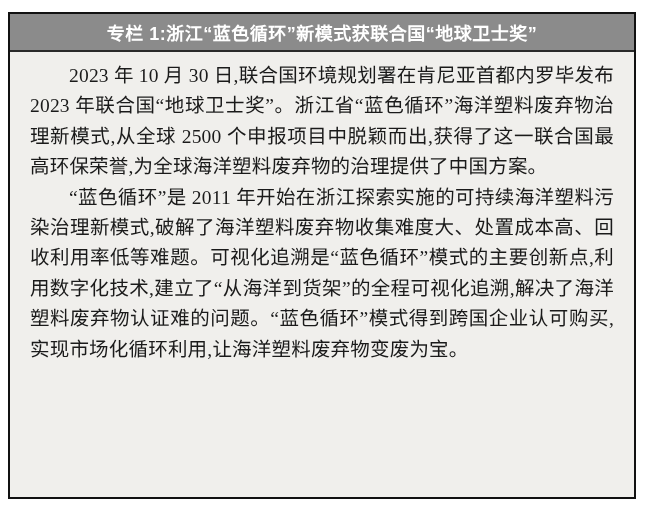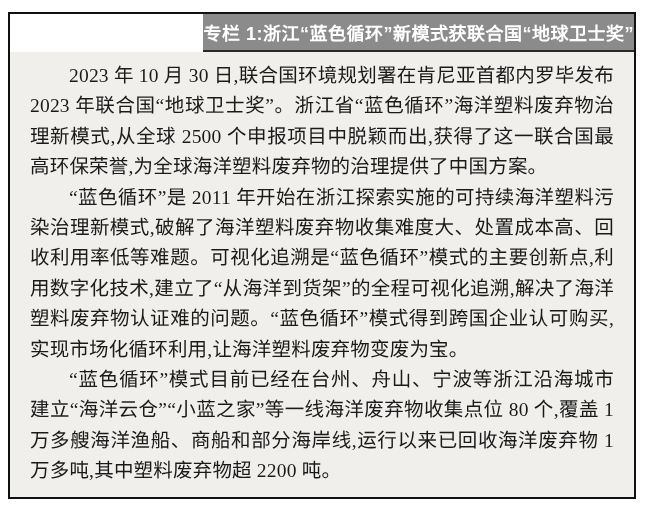--- a/index.html
+++ b/index.html
@@ -16,21 +16,20 @@
   .panel {
     position: absolute;
     left: 8px;
     top: 12px;
     width: 628px;
     height: 487px;
     border: 2px solid #111111;
     display: flex;
     flex-direction: column;
     box-sizing: border-box;
-    align-items: flex-end;
   }
   .panel-header {
     height: 36px;
     flex: 0 0 36px;
     background: #8b8b8b;
     border-bottom: 2px solid #2a2a2a;
     display: flex;
     align-items: center;
     justify-content: center;
   }
@@ -62,15 +61,14 @@
 </head>
 <body>
 
 <div class="panel">
   <div class="panel-header">
     <span class="panel-title">专栏 1:浙江“蓝色循环”新模式获联合国“地球卫士奖”</span>
   </div>
   <div class="panel-body">
     <p>2023 年 10 月 30 日,联合国环境规划署在肯尼亚首都内罗毕发布 2023 年联合国“地球卫士奖”。浙江省“蓝色循环”海洋塑料废弃物治理新模式,从全球 2500 个申报项目中脱颖而出,获得了这一联合国最高环保荣誉,为全球海洋塑料废弃物的治理提供了中国方案。</p>
     <p>“蓝色循环”是 2011 年开始在浙江探索实施的可持续海洋塑料污染治理新模式,破解了海洋塑料废弃物收集难度大、处置成本高、回收利用率低等难题。可视化追溯是“蓝色循环”模式的主要创新点,利用数字化技术,建立了“从海洋到货架”的全程可视化追溯,解决了海洋塑料废弃物认证难的问题。“蓝色循环”模式得到跨国企业认可购买,实现市场化循环利用,让海洋塑料废弃物变废为宝。</p>
-    <p>“蓝色循环”模式目前已经在台州、舟山、宁波等浙江沿海城市建立“海洋云仓”“小蓝之家”等一线海洋废弃物收集点位 80 个,覆盖 1 万多艘海洋渔船、商船和部分海岸线,运行以来已回收海洋废弃物 1 万多吨,其中塑料废弃物超 2200 吨。</p>
   </div>
 </div>
 
 </body></html>

